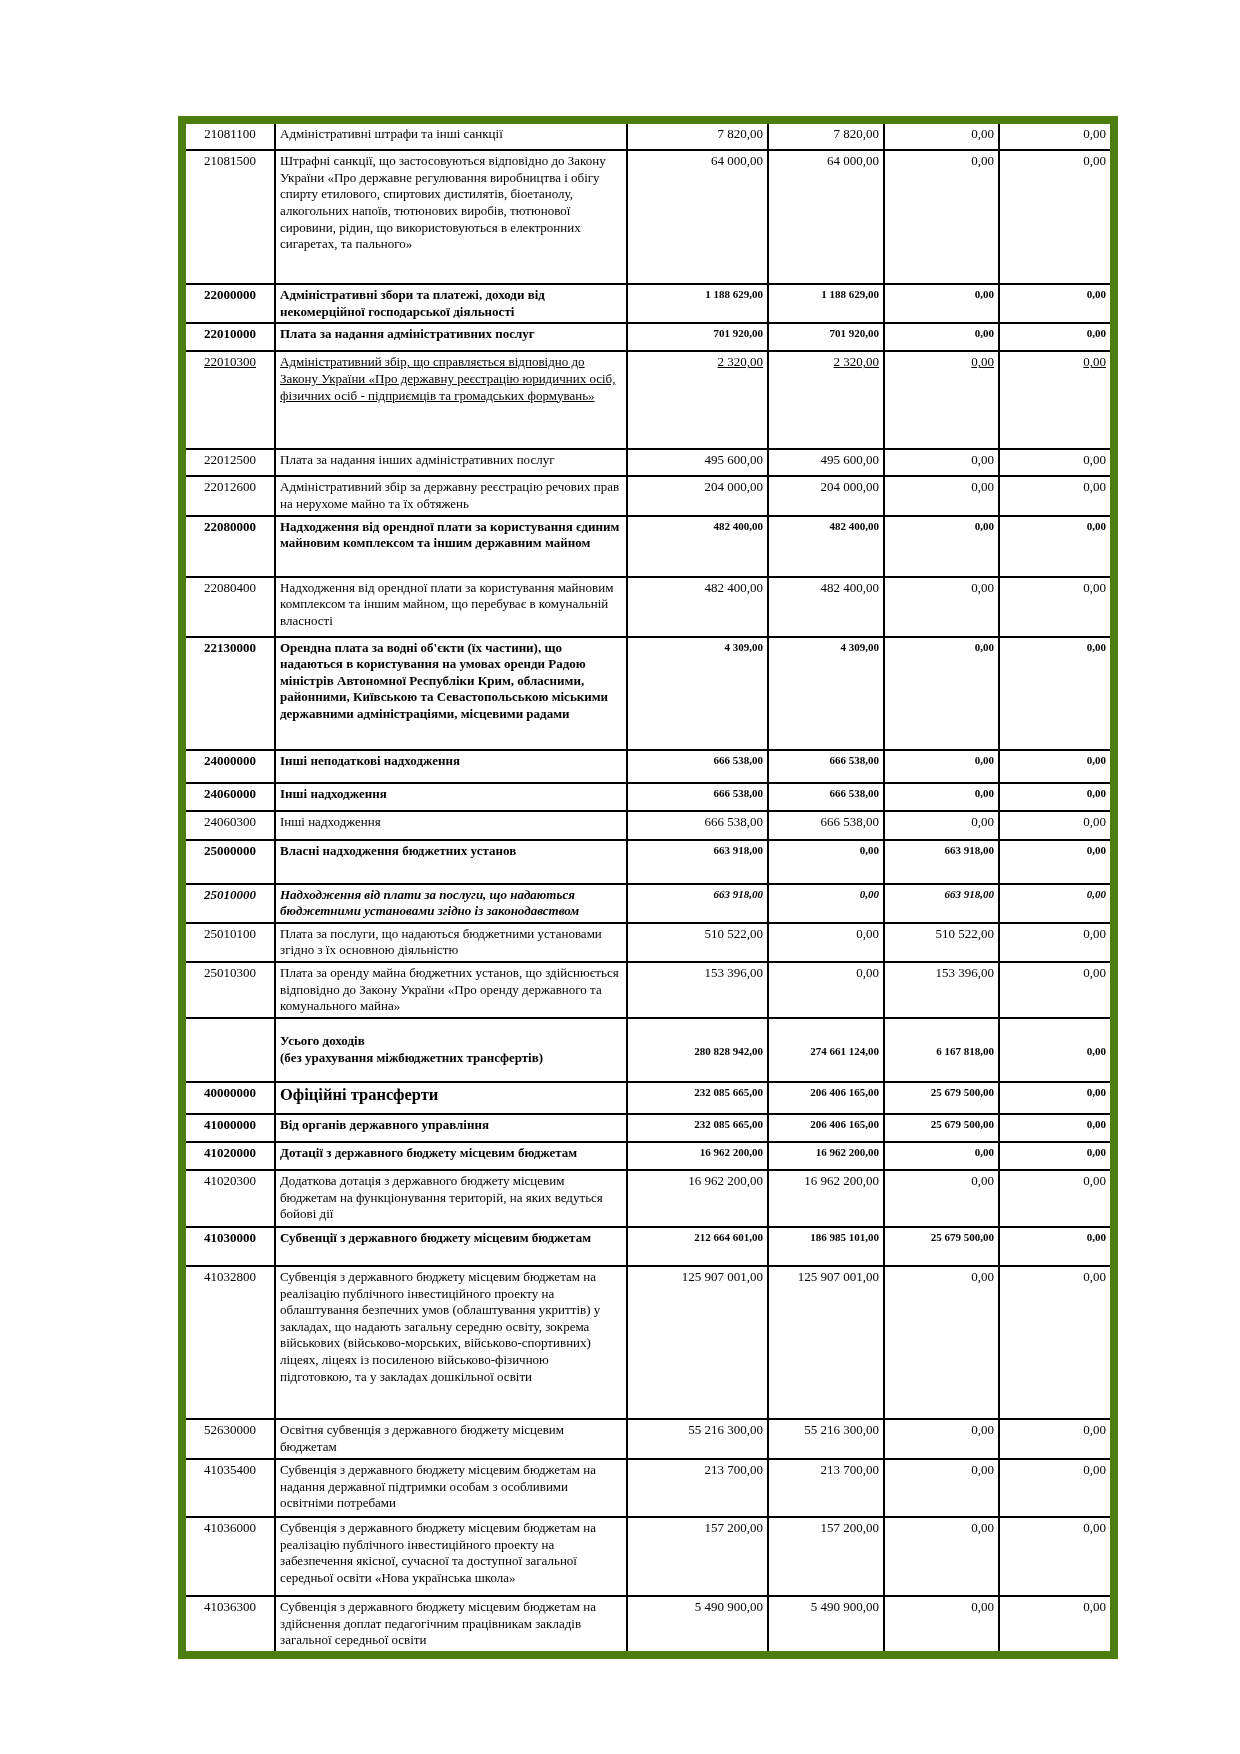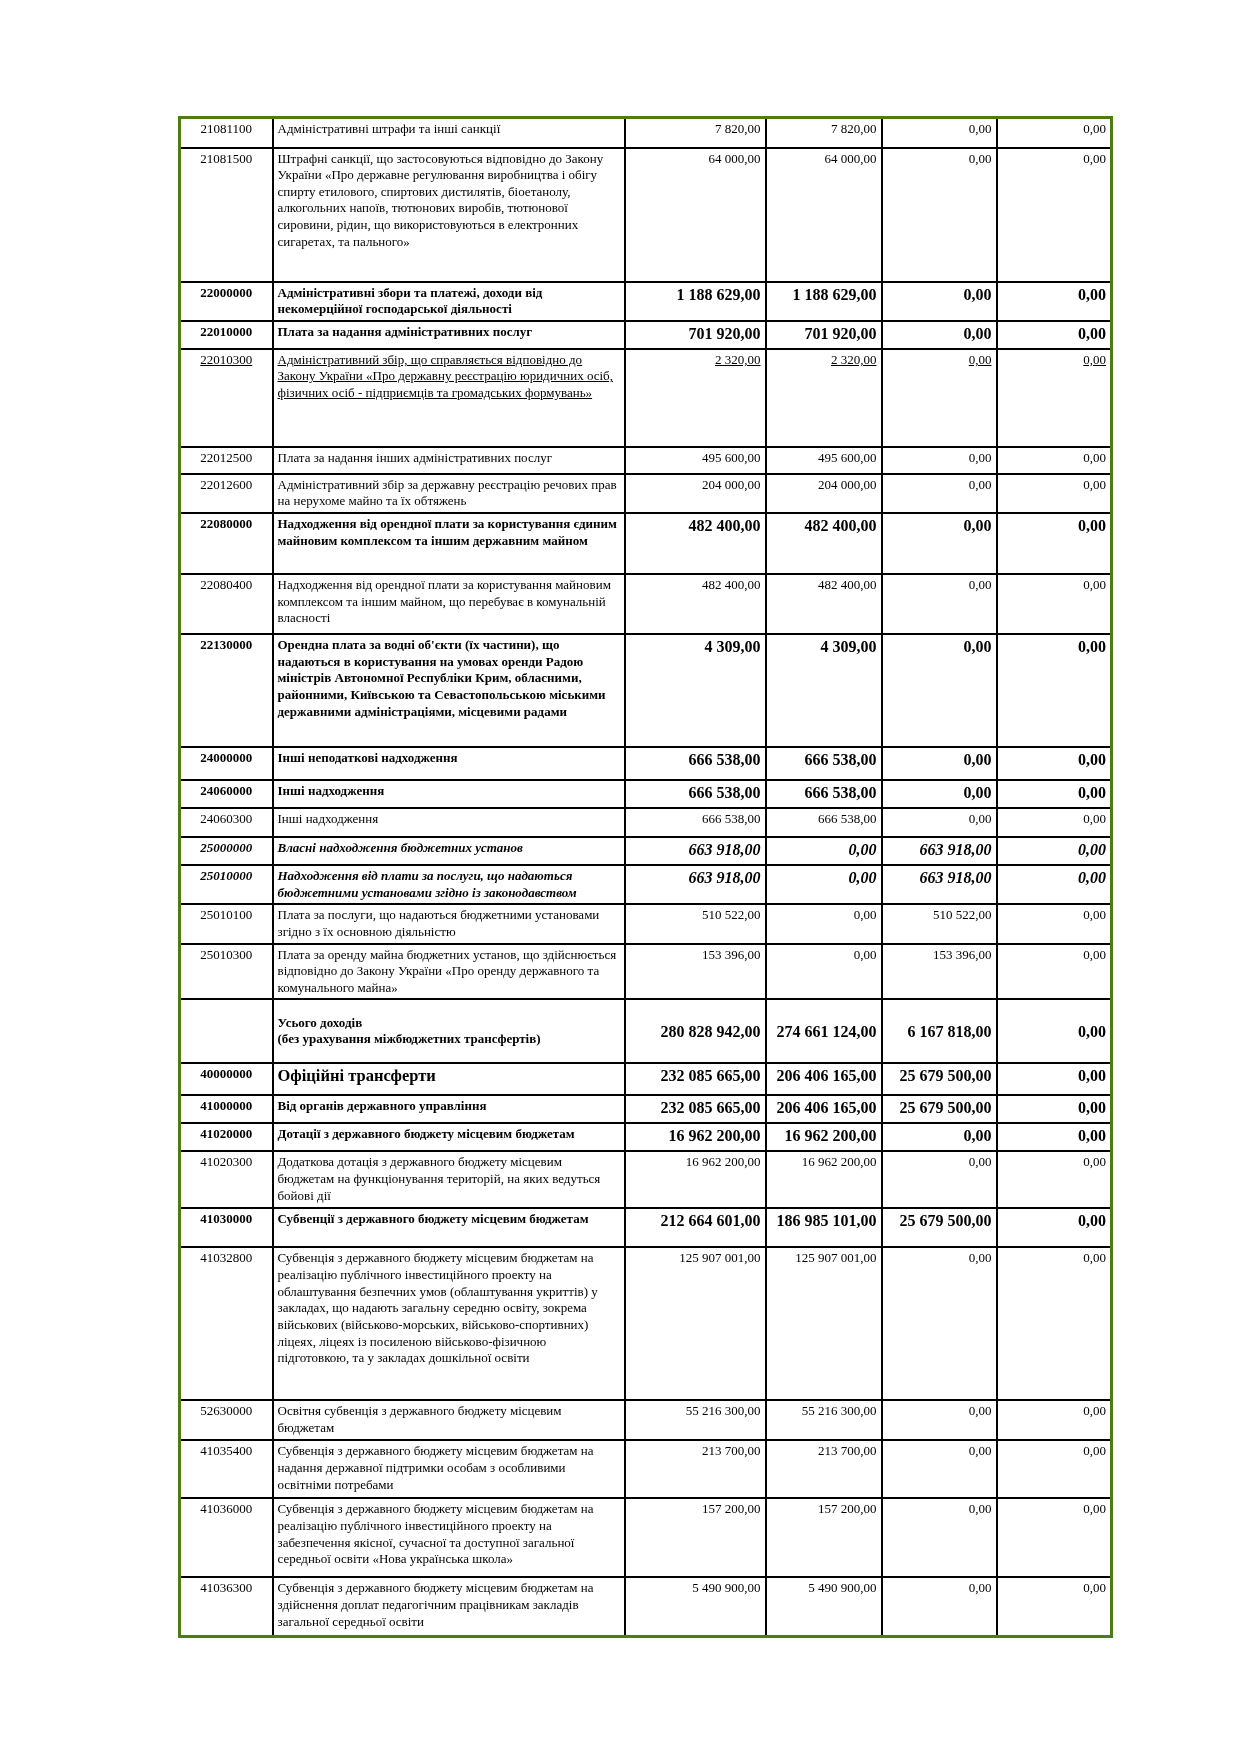--- a/index.html
+++ b/index.html
@@ -15,21 +15,21 @@
     font-family: "Liberation Serif", "DejaVu Serif", serif;
     color: #000000;
   }
   table.budget {
     position: absolute;
     left: 178px;
     top: 116px;
     width: 932px;
     border-collapse: collapse;
     table-layout: fixed;
-    border: 3px solid #4d7c0f;
+    border: 8px solid #4d7c0f;
   }
   table.budget td {
     border: 2px solid #000;
     vertical-align: top;
     font-size: 13px;
     line-height: 1.28;
     overflow: hidden;
   }
   td.code {
     text-align: center;
@@ -42,21 +42,21 @@
   td.num {
     text-align: right;
     padding: 2px 4px 0 2px;
     white-space: nowrap;
     font-size: 13.5px;
   }
   tr.summary, tr.section, tr.total {
     font-weight: bold;
   }
   tr.summary td.num, tr.section td.num, tr.total td.num {
-    font-size: 16px;
+    font-size: 11px;
     font-weight: bold;
     margin-top: 10px;
   }
   tr.section td.desc {
     font-size: 16.5px;
     line-height: 1.15;
     padding-top: 3px;
   }
   tr.total td {
     vertical-align: middle;
@@ -176,21 +176,21 @@
           <td class="num">0,00</td>
         </tr>
         <tr class="detail" style="height: 29px;">
           <td class="code">24060300</td>
           <td class="desc">Інші надходження</td>
           <td class="num">666 538,00</td>
           <td class="num">666 538,00</td>
           <td class="num">0,00</td>
           <td class="num">0,00</td>
         </tr>
-        <tr class="summary" style="height: 28px; font-style: italic;">
+        <tr class="summary" style="height: 44px;">
           <td class="code">25000000</td>
           <td class="desc">Власні надходження бюджетних установ</td>
           <td class="num">663 918,00</td>
           <td class="num">0,00</td>
           <td class="num">663 918,00</td>
           <td class="num">0,00</td>
         </tr>
         <tr class="summary" style="height: 35px; font-style: italic;">
           <td class="code">25010000</td>
           <td class="desc">Надходження від плати за послуги, що надаються бюджетними установами згідно із законодавством</td>

